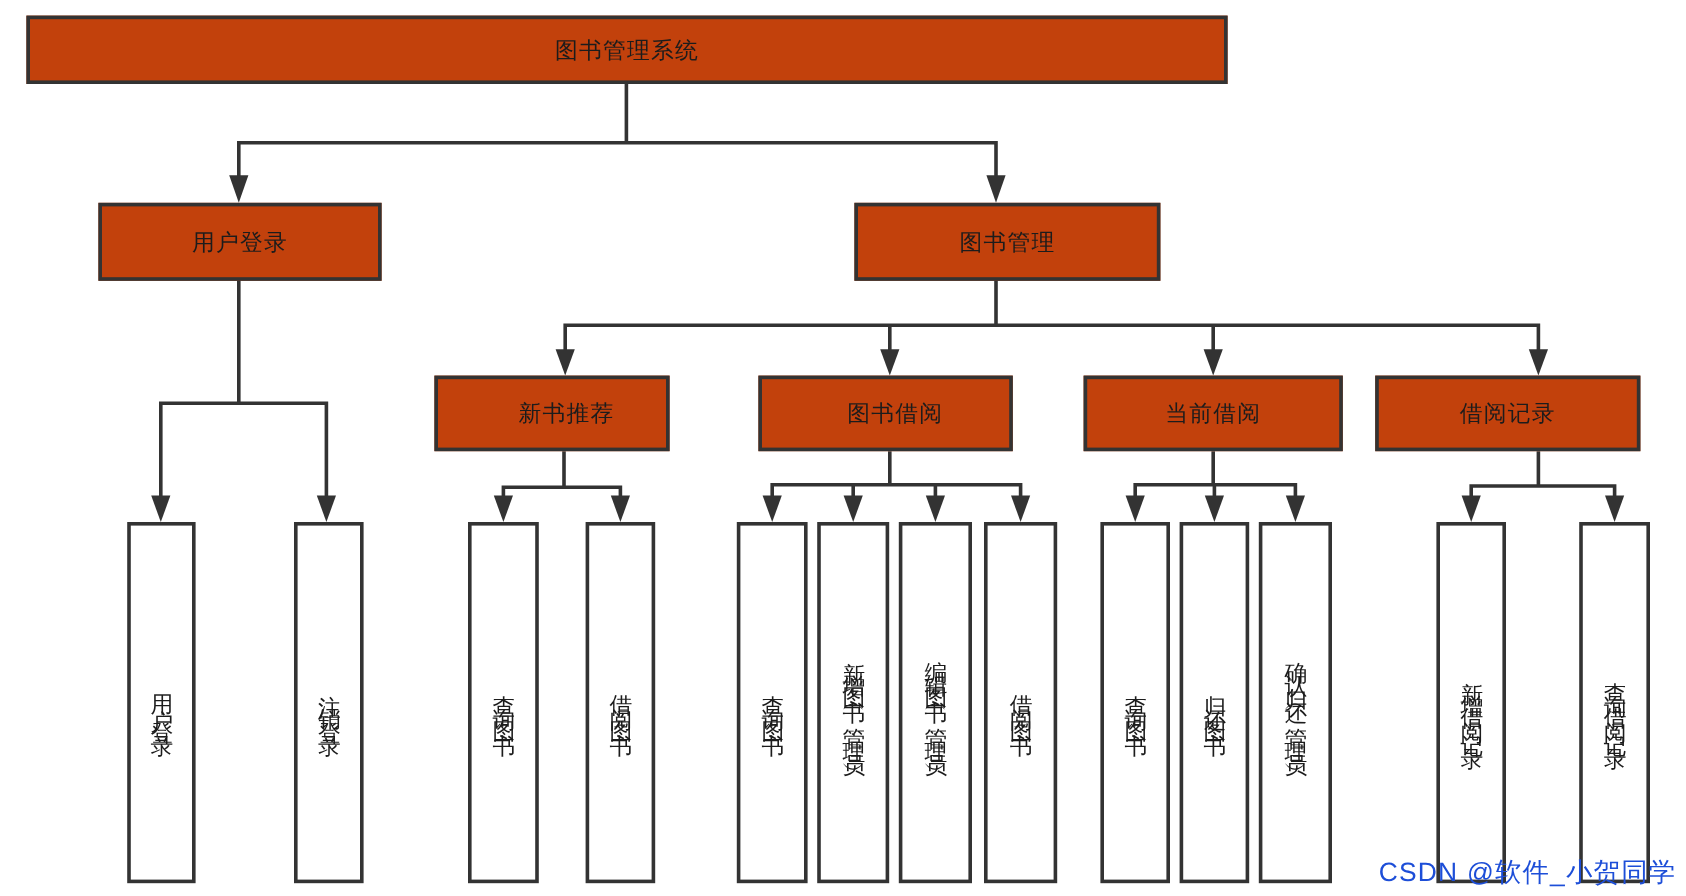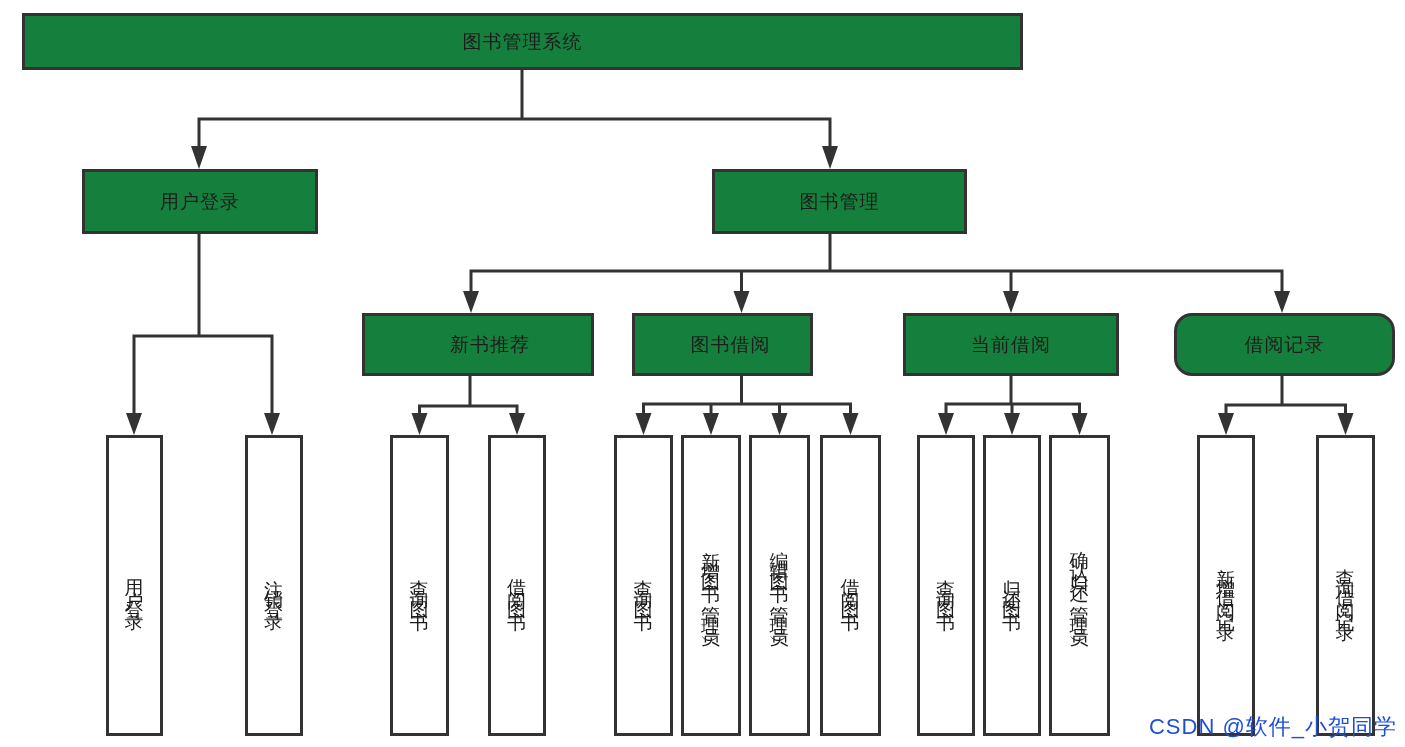--- a/index.html
+++ b/index.html
@@ -18,21 +18,21 @@
   .connectors {
     position: absolute;
     left: 0;
     top: 0;
     width: 1405px;
     height: 747px;
   }
   .box {
     position: absolute;
     box-sizing: border-box;
-    background: #15803d;
+    background: #c2410c;
     border: 3px solid #333333;
     display: flex;
     align-items: center;
     justify-content: center;
     color: #1c1c1c;
     font-size: 19px;
     letter-spacing: 1px;
     white-space: nowrap;
   }
   .leaf {
@@ -110,24 +110,24 @@
       <polygon points="1218,413 1234,413 1226,435"></polygon>
       <polygon points="1337.5,413 1353.5,413 1345.5,435"></polygon>
     </g>
   </svg>
 
   <div class="box" style="left:22px; top:13px; width:1001px; height:57px;">图书管理系统</div>
 
   <div class="box" style="left:82px; top:169px; width:236px; height:65px;">用户登录</div>
   <div class="box" style="left:712px; top:169px; width:255px; height:65px;">图书管理</div>
 
-  <div class="box" style="left:362px; top:313px; width:232px; height:63px;padding-left:24px;">新书推荐</div>
-  <div class="box" style="left:632px; top:313px; width:181px; height:63px;padding-left:16px;">图书借阅</div>
+  <div class="box" style="left:362px; top:313px; width:196px; height:63px;padding-left:24px;">新书推荐</div>
+  <div class="box" style="left:632px; top:313px; width:212px; height:63px;padding-left:16px;">图书借阅</div>
   <div class="box" style="left:903px; top:313px; width:216px; height:63px;">当前借阅</div>
-  <div class="box" style="left:1174px; top:313px; width:221px; height:63px;border-radius:18px;">借阅记录</div>
+  <div class="box" style="left:1146px; top:313px; width:221px; height:63px;">借阅记录</div>
 
   <div class="leaf" style="left:106px; width:57px;">
     <span class="vtext">用户登录</span>
   </div>
   <div class="leaf" style="left:245px; width:58px;">
     <span class="vtext">注销登录</span>
   </div>
 
   <div class="leaf" style="left:390px; width:59px;">
     <span class="vtext">查询图书</span>

